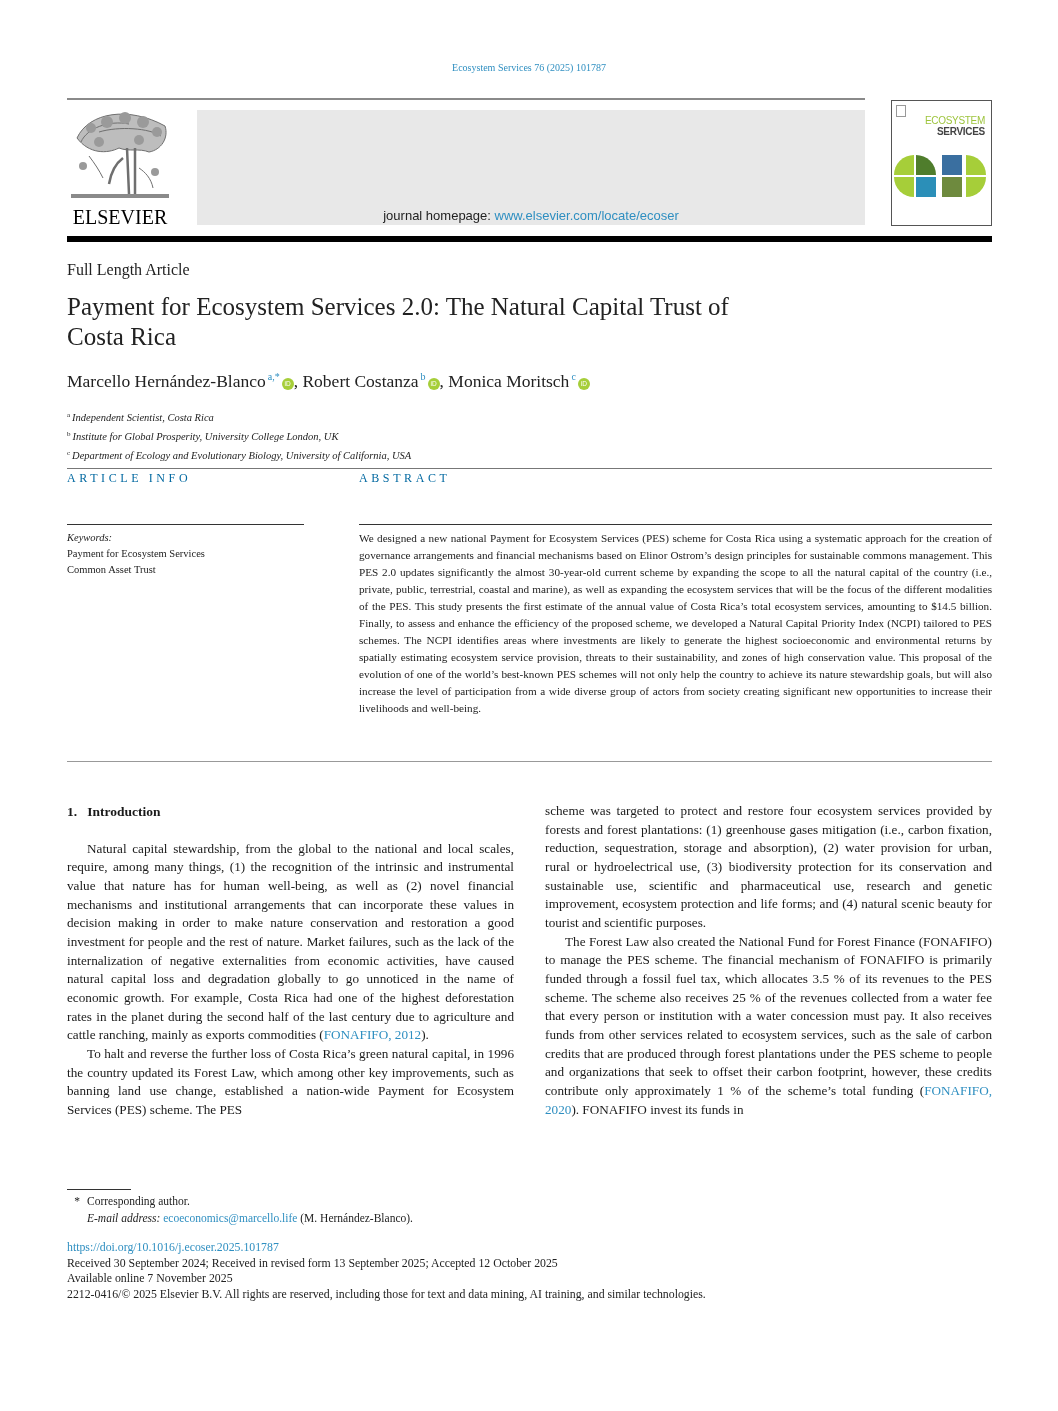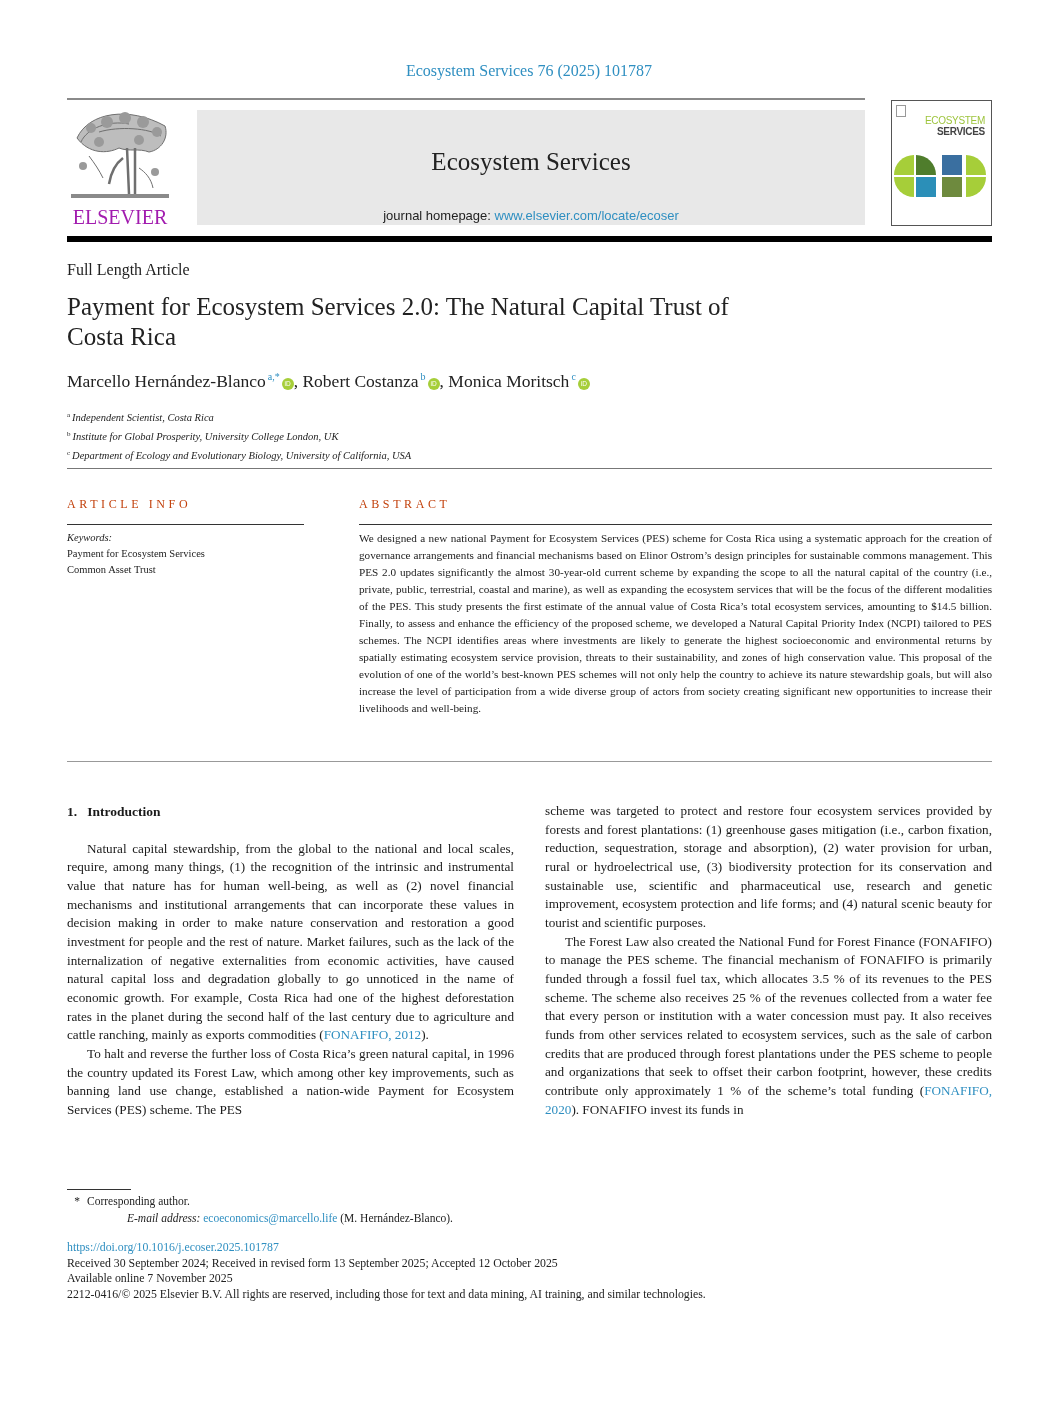--- a/index.html
+++ b/index.html
@@ -1,25 +1,25 @@
 <!DOCTYPE html>
 <html><head>
 <meta charset="utf-8">
 <style>
   * { box-sizing: border-box; margin: 0; padding: 0; }
   html, body { width: 1058px; height: 1411px; background: #ffffff; }
   body { position: relative; font-family: "Liberation Serif", "DejaVu Serif", serif; color: #1a1a1a; overflow: hidden; }
   a, .link { color: #2f8fc1; text-decoration: none; }
 
-  .journal-ref { position: absolute; top: 62px; left: 0; width: 1058px; text-align: center; font-size: 16px; color: #2f8fc1; }
+  .journal-ref { position: absolute; top: 62px; left: 0; width: 1058px; text-align: center; font-size: 10px; color: #2f8fc1; }
   .rule-top { position: absolute; top: 98px; left: 67px; width: 798px; height: 2px; background: #8a8a8a; }
 
   .elsevier-logo { position: absolute; top: 108px; left: 67px; width: 106px; height: 120px; }
   .elsevier-tree { position: absolute; top: 0; left: 2px; width: 102px; height: 94px; }
-  .elsevier-word { position: absolute; top: 98px; left: 0; width: 106px; text-align: center; font-size: 20px; color: #a21caf; letter-spacing: 0px; }
+  .elsevier-word { position: absolute; top: 98px; left: 0; width: 106px; text-align: center; font-size: 20px; color: #000000; letter-spacing: 0px; }
 
   .masthead { position: absolute; top: 110px; left: 197px; width: 668px; height: 115px; background: #e8e8e8; text-align: center; }
   .contents-line { position: absolute; top: 0px; left: 0; width: 100%; font-size: 13.5px; color: #222; }
   .journal-name { position: absolute; top: 38px; left: 0; width: 100%; font-size: 25px; color: #222; }
   .homepage-line { position: absolute; top: 98px; left: 0; width: 100%; font-family: "Liberation Sans", sans-serif; font-size: 13px; color: #222; }
 
   .cover { position: absolute; top: 100px; left: 891px; width: 101px; height: 126px; border: 1px solid #555; background: #fff; overflow: hidden; }
   .cover-title1 { position: absolute; top: 14px; right: 6px; font-family: "Liberation Sans", sans-serif; font-size: 10px; color: #9dc43c; letter-spacing: -0.3px; padding-left: 40px; }
   .cover-title2 { position: absolute; top: 25px; right: 6px; font-family: "Liberation Sans", sans-serif; font-size: 10px; color: #444; font-weight: bold; letter-spacing: -0.3px; }
   .cover-mini { position: absolute; top: 4px; left: 4px; width: 10px; height: 12px; border: 1px solid #999; }
@@ -31,21 +31,21 @@
   .article-title { position: absolute; top: 292px; left: 67px; width: 720px; font-size: 25px; line-height: 30px; color: #222; }
   .authors { position: absolute; top: 371px; left: 67px; font-size: 17.5px; color: #222; white-space: nowrap; }
   .authors sup { font-size: 10px; color: #2f8fc1; vertical-align: 7px; margin-left: 2px; }
   .orcid { display: inline-block; width: 12px; height: 12px; border-radius: 50%; background: #a6ce39; color: #fff; font-family: "Liberation Sans", sans-serif; font-size: 6.5px; line-height: 12px; text-align: center; vertical-align: 1px; margin-left: 2px; }
 
   .affils { position: absolute; top: 407px; left: 67px; font-size: 10.5px; font-style: italic; color: #222; line-height: 16px; }
   .affils sup { font-style: normal; font-size: 7px; vertical-align: 4px; margin-right: 2px; }
 
   .rule-mid { position: absolute; top: 468px; left: 67px; width: 925px; height: 1px; background: #777; }
 
-  .section-cap { position: absolute; top: 497px; font-size: 12px; letter-spacing: 3.6px; color: #c2410c; font-family: Liberation Serif, serif; }
+  .section-cap { position: absolute; top: 471px; font-size: 12px; letter-spacing: 3.6px; color: #0369a1; font-family: Liberation Serif, serif; }
   .cap-info { left: 67px; }
   .cap-abstract { left: 359px; }
   .rule-info { position: absolute; top: 524px; left: 67px; width: 237px; height: 1px; background: #333; }
   .rule-abstract { position: absolute; top: 524px; left: 359px; width: 633px; height: 1px; background: #333; }
 
   .keywords { position: absolute; top: 530px; left: 67px; font-size: 10.5px; line-height: 16px; color: #222; }
   .keywords .kw-label { font-style: italic; }
 
   .abstract-text { position: absolute; top: 530px; left: 359px; width: 633px; font-size: 11.2px; line-height: 17px; text-align: justify; color: #222; hyphens: manual; }
 
@@ -55,21 +55,21 @@
   .col-left { left: 67px; }
   .col-right { left: 545px; }
   .section-heading { font-weight: bold; font-size: 13.5px; margin-bottom: 18px; }
   .section-heading .num { margin-right: 10px; }
   .para { text-indent: 20px; }
   .para.noindent { text-indent: 0; }
 
   .fn-rule { position: absolute; top: 1189px; left: 67px; width: 64px; height: 1px; background: #333; }
   .footnote { position: absolute; top: 1193px; left: 67px; font-size: 11.5px; line-height: 17px; color: #222; }
   .footnote .star { display: inline-block; width: 20px; text-align: center; }
-  .footnote .email-label { font-style: italic; margin-left: 40px; }
+  .footnote .email-label { font-style: italic; }
   .footnote .indent { padding-left: 20px; }
 
   .pub-info { position: absolute; top: 1240px; left: 67px; font-size: 11.8px; line-height: 15.5px; color: #222; white-space: nowrap; }
 </style>
 </head>
 <body>
 
 <div class="journal-ref link">Ecosystem Services 76 (2025) 101787</div>
 <div class="rule-top"></div>
 
@@ -91,21 +91,20 @@
         <circle cx="30" cy="34" r="5"></circle>
       <circle cx="70" cy="32" r="5"></circle>
         <circle cx="14" cy="58" r="4"></circle>
         <circle cx="86" cy="64" r="4"></circle>
     </g>
   </svg>
   <div class="elsevier-word">ELSEVIER</div>
 </div>
 
 <div class="masthead">
-  <div class="journal-name">Ecosystem Services</div>
   <div class="homepage-line"><span>journal homepage: </span><a class="link">www.elsevier.com/locate/ecoser</a></div>
 </div>
 
 <div class="cover">
   <div class="cover-mini"></div>
   <div class="cover-title1">ECOSYSTEM</div>
   <div class="cover-title2">SERVICES</div>
   <div class="cover-tile" style="top:54px;left:2px;background:#a6ce39;border-radius:20px 0 0 0;"></div>
   <div class="cover-tile" style="top:54px;left:24px;background:#4f7d2c;border-radius:0 20px 0 0;"></div>
   <div class="cover-tile" style="top:54px;left:50px;background:#3a6fa0;"></div>

